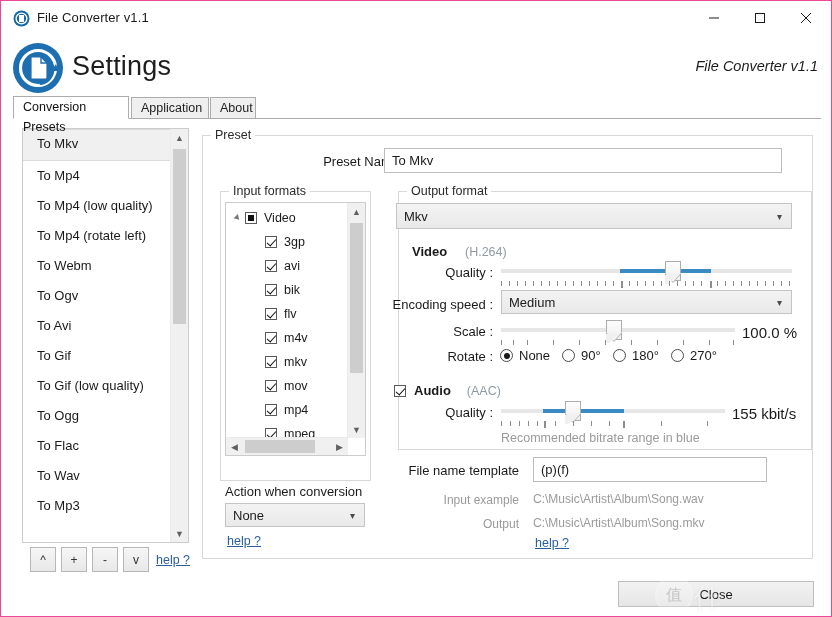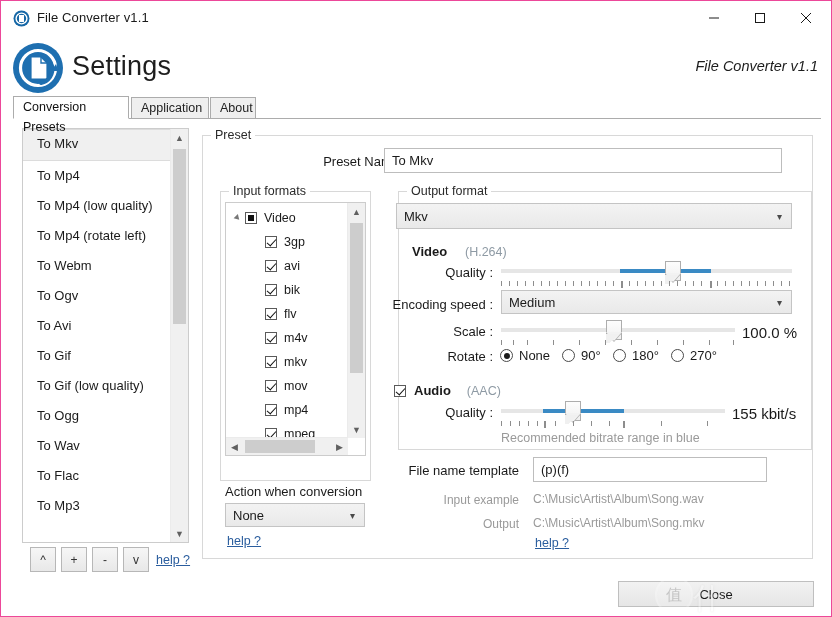--- a/index.html
+++ b/index.html
@@ -193,22 +193,22 @@
       <div class="lb-item sel">To Mkv</div>
       <div class="lb-item">To Mp4</div>
       <div class="lb-item">To Mp4 (low quality)</div>
       <div class="lb-item">To Mp4 (rotate left)</div>
       <div class="lb-item">To Webm</div>
       <div class="lb-item">To Ogv</div>
       <div class="lb-item">To Avi</div>
       <div class="lb-item">To Gif</div>
       <div class="lb-item">To Gif (low quality)</div>
       <div class="lb-item">To Ogg</div>
+      <div class="lb-item">To Flac</div>
       <div class="lb-item">To Wav</div>
-      <div class="lb-item">To Flac</div>
       <div class="lb-item">To Mp3</div>
     </div>
     <div class="vsb">
       <div class="arrow up">▲</div>
       <div class="thumb" style="top:20px;height:175px;"></div>
       <div class="arrow dn">▼</div>
     </div>
   </div>
 
   <div class="sbtn" style="left:29px;top:546px;width:26px;height:25px;">^</div>

